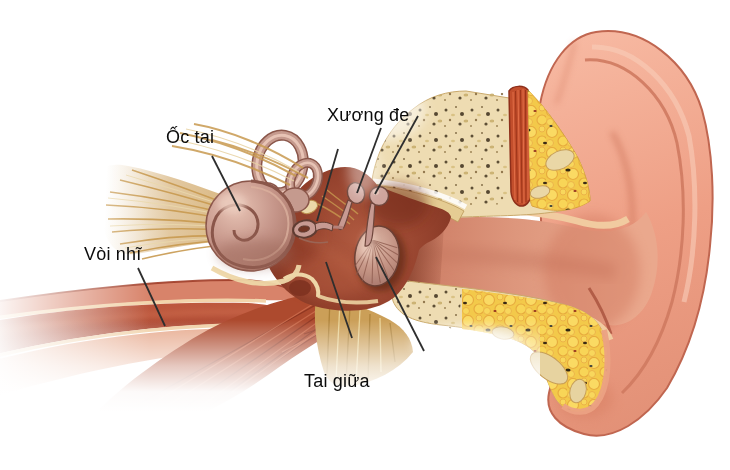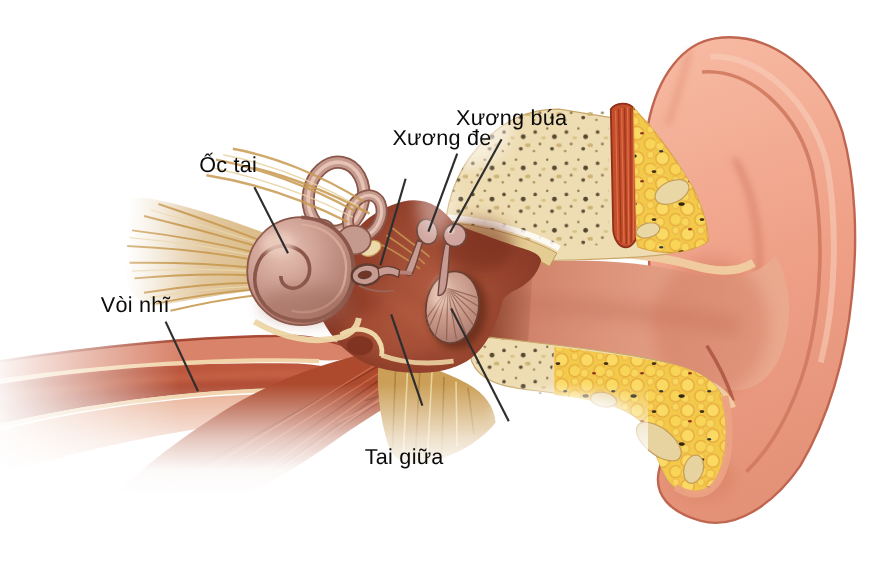--- a/index.html
+++ b/index.html
@@ -346,16 +346,15 @@
     <line x1="381" y1="128" x2="357" y2="193"></line>
     <line x1="418" y1="116" x2="375" y2="194"></line>
     <line x1="138" y1="268" x2="165" y2="326"></line>
     <line x1="352" y1="338" x2="326" y2="262"></line>
     <line x1="424" y1="351" x2="376" y2="257"></line>
   </g>
 </svg>
 
   <div class="lbl lbl-cochlea">Ốc tai</div>
   <div class="lbl lbl-incus">Xương đe</div>
-  <div class="lbl lbl-malleus">Xương búa</div>
   <div class="lbl lbl-eustachian">Vòi nhĩ</div>
   <div class="lbl lbl-middleear">Tai giữa</div>
 </div>
 
 </body></html>

